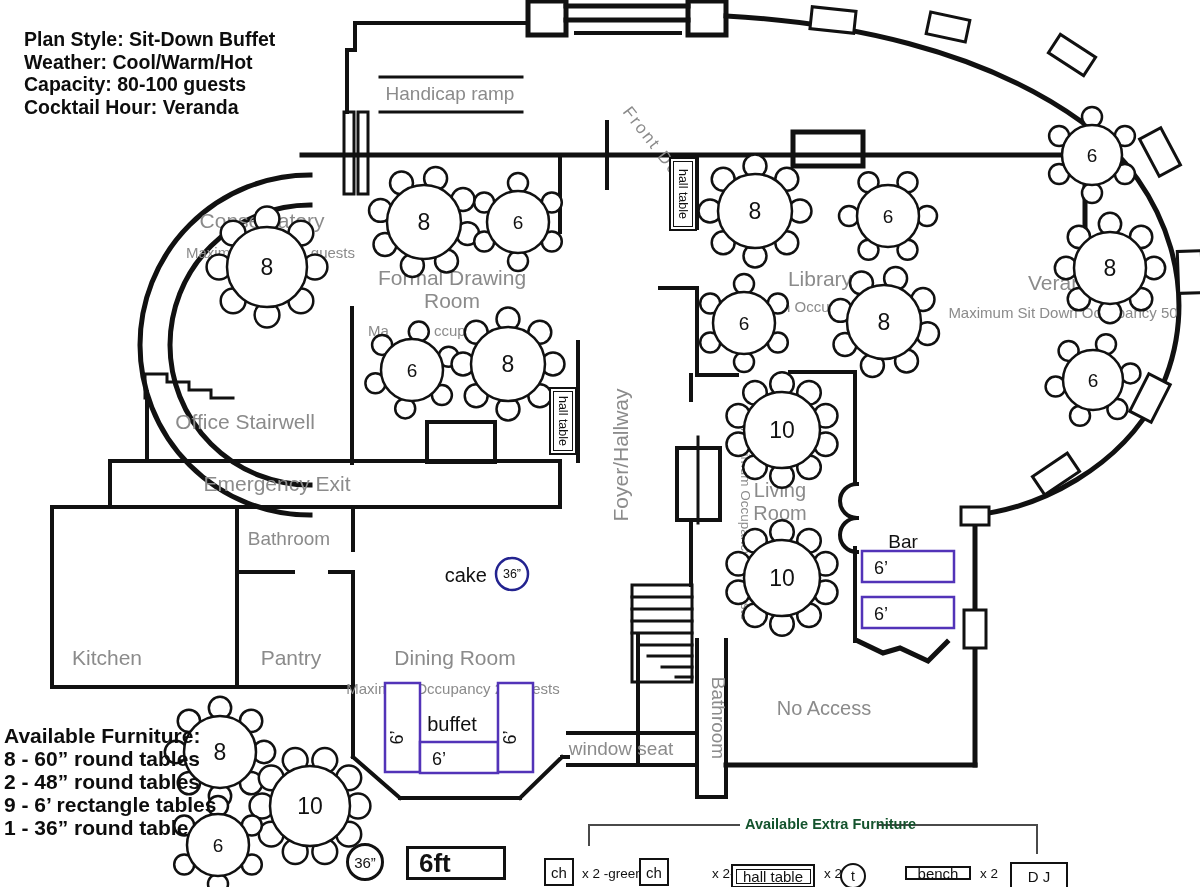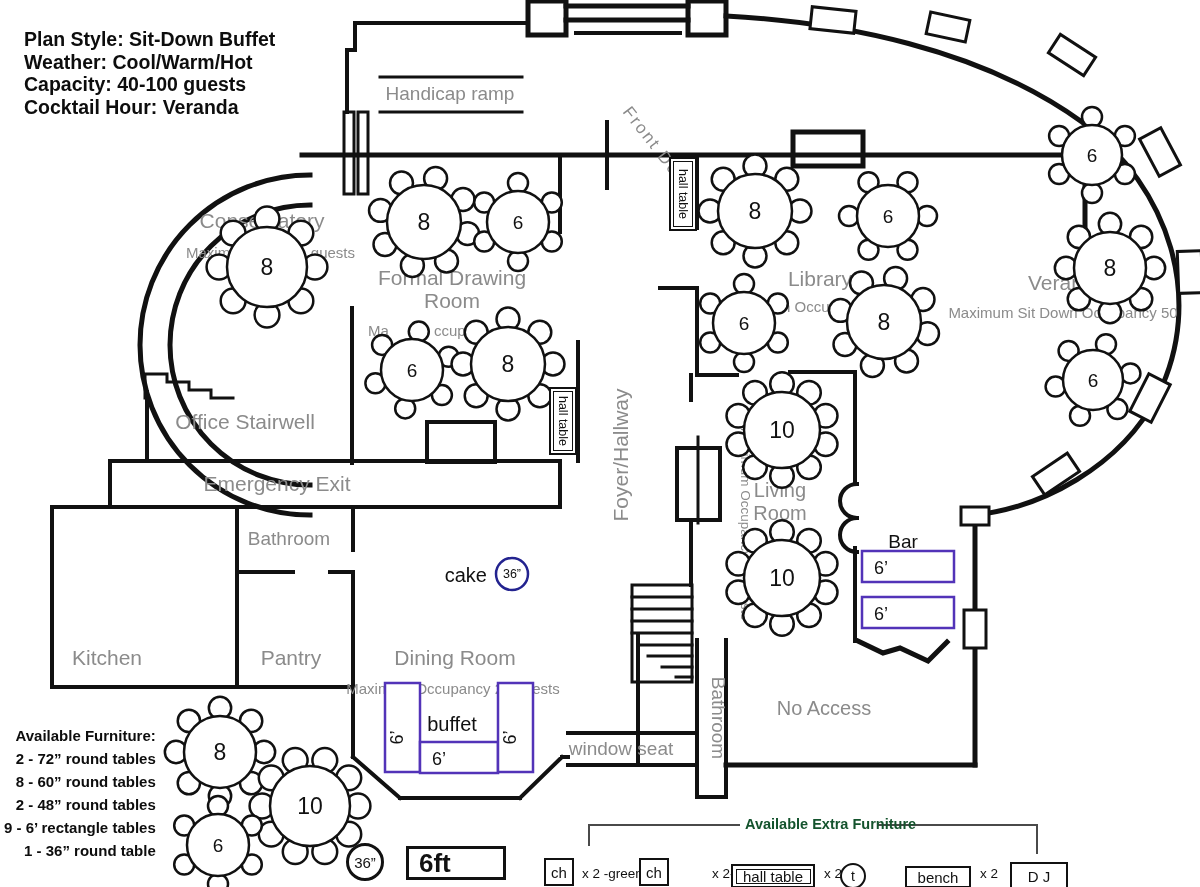--- a/index.html
+++ b/index.html
@@ -3,21 +3,21 @@
 <meta charset="utf-8">
 <style>
   html,body{margin:0;padding:0;background:#ffffff;}
   #stage{position:relative;width:1200px;height:887px;background:#fff;overflow:hidden;
          font-family:"Liberation Sans",sans-serif;}
   #plan{position:absolute;left:0;top:0;}
   .abs{position:absolute;}
   
   #info-panel{left:24px;top:28px;font-size:19.5px;font-weight:700;color:#0d0d0d;line-height:22.5px;}
   
-  #furniture-list{left:4px;top:724px;font-size:15px;font-weight:600;color:#0d0d0d;line-height:23px;text-align:right;}
+  #furniture-list{left:4px;top:724px;font-size:21px;font-weight:600;color:#0d0d0d;line-height:23px;}
   
   .bracket{border-top:2px solid #4a4a4a;}
   #bracket-left{left:588px;top:824px;width:150px;height:20px;border-left:2px solid #4a4a4a;}
   #bracket-right{left:878px;top:824px;width:158px;height:28px;border-right:2px solid #4a4a4a;}
   #extra-title{left:745px;top:816px;font-size:14.5px;font-weight:600;color:#14532d;white-space:nowrap;}
   .lg-box{box-sizing:border-box;border:2.5px solid #111;display:flex;align-items:center;justify-content:center;
           font-size:15px;color:#111;background:#fff;}
   .lg-box .inner{box-sizing:border-box;border:1px solid #111;width:calc(100% - 5px);height:calc(100% - 5px);
           display:flex;align-items:center;justify-content:center;}
   .lg-qty{font-size:13.5px;color:#111;white-space:nowrap;}
@@ -26,21 +26,21 @@
   #sample-6ft{left:406px;top:846px;width:100px;height:34px;border-width:3px;justify-content:flex-start;
               padding-left:10px;font-size:26px;font-weight:600;}
   #ch-green-box{left:544px;top:858px;width:30px;height:28px;}
   #ch-green-qty{left:582px;top:866px;}
   #ch-rose-box{left:639px;top:858px;width:30px;height:28px;}
   #ch-rose-qty{left:712px;top:866px;}
   #halltable-box{left:731px;top:864px;width:84px;height:24px;border-width:2px;}
   #halltable-qty{left:824px;top:866px;}
   #t-box{left:840px;top:863px;width:26px;height:26px;border-width:2px;font-size:14px;}
   #t-qty{left:874px;top:866px;margin-top:36px;}
-  #bench-box{left:905px;top:866px;width:66px;height:22px;}
+  #bench-box{left:905px;top:866px;width:66px;height:14px;}
   #bench-qty{left:980px;top:866px;}
   #dj-box{left:1010px;top:862px;width:58px;height:28px;}
 </style>
 </head>
 <body>
 
 <div id="stage">
 
   <svg id="plan" width="1200" height="887" viewBox="0 0 1200 887">
     <g id="walls" stroke="#111" fill="none" stroke-linecap="square">
@@ -374,27 +374,26 @@
       </g>
     <g id="g-cake">
         <circle cx="512" cy="574" r="16" fill="#fff" stroke="#23238f" stroke-width="2.5"></circle>
         <text x="512" y="574" fill="#111" font-size="12.5" text-anchor="middle" dominant-baseline="central" font-family="&quot;Liberation Sans&quot;,sans-serif">36”</text>
       </g>
   </svg>
 
   <div id="info-panel" class="abs">
     <div>Plan Style: Sit-Down Buffet</div>
     <div>Weather: Cool/Warm/Hot</div>
-    <div>Capacity: 40-100 guests</div>
+    <div>Capacity: 80-100 guests</div>
     <div>Cocktail Hour: Veranda</div>
   </div>
 
   <div id="furniture-list" class="abs">
     <div>Available Furniture:</div>
-    <div>2 - 72” round tables</div>
     <div>8 - 60” round tables</div>
     <div>2 - 48” round tables</div>
     <div>9 - 6’ rectangle tables</div>
     <div>1 - 36” round table</div>
   </div>
 
   <div id="sample-36" class="abs lg-box lg-circle">
     <span>36”</span>
   </div>
   <div id="sample-6ft" class="abs lg-box">

